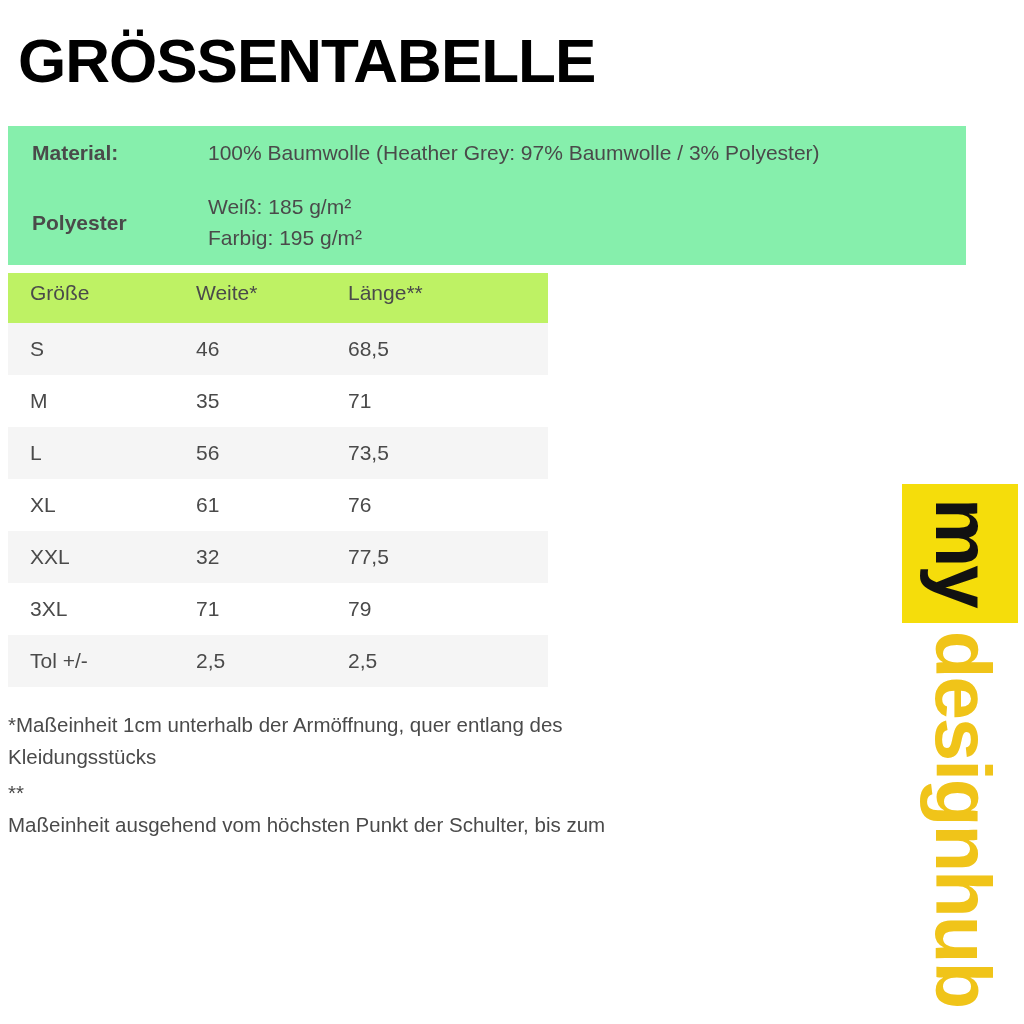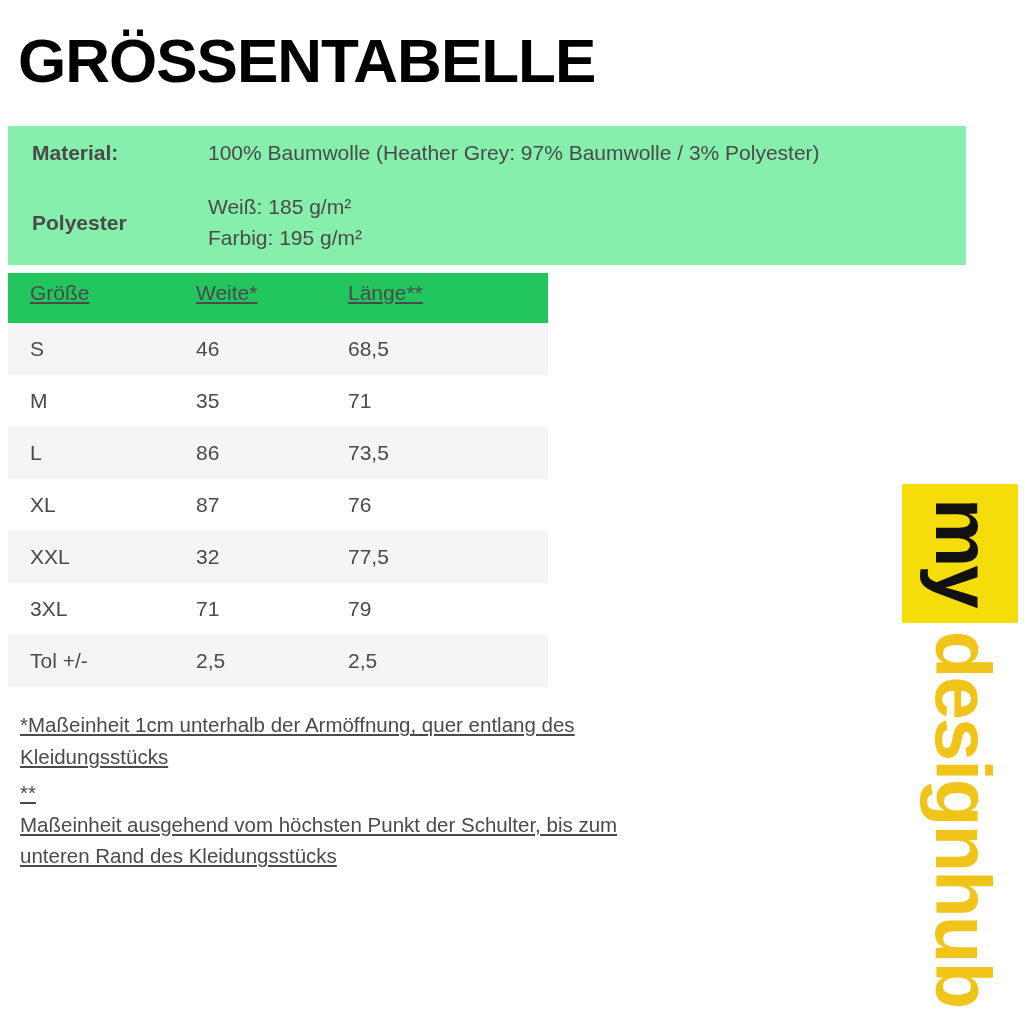--- a/index.html
+++ b/index.html
@@ -83,35 +83,33 @@
     padding: 14px 0 14px 22px;
     box-sizing: border-box;
   }
   .size-table col.c0 { width: 166px; }
   .size-table col.c1 { width: 152px; }
   .size-table col.c2 { width: 222px; }
   .size-table tr.shaded td {
     background: #f5f5f5;
   }
   .size-table tr.head td {
-    background: #22c55e;
+    background: #bef264;
     padding-bottom: 18px;
     padding-top: 8px;
-    text-decoration: underline;
   }
 
   
   .notes {
     margin-top: 22px;
-    margin-left: 20px;
+    margin-left: 8px;
     width: 760px;
     font-size: 20.5px;
     line-height: 1.55;
     color: #4a4a4a;
-    text-decoration: underline;
   }
   .notes p {
     margin: 0 0 4px 0;
   }
   .notes .tight {
     margin: 0;
   }
 
   
   .logo {
@@ -197,26 +195,26 @@
         <td>46</td>
         <td>68,5</td>
       </tr>
       <tr>
         <td>M</td>
         <td>35</td>
         <td>71</td>
       </tr>
       <tr class="shaded">
         <td>L</td>
-        <td>86</td>
+        <td>56</td>
         <td>73,5</td>
       </tr>
       <tr>
         <td>XL</td>
-        <td>87</td>
+        <td>61</td>
         <td>76</td>
       </tr>
       <tr class="shaded">
         <td>XXL</td>
         <td>32</td>
         <td>77,5</td>
       </tr>
       <tr>
         <td>3XL</td>
         <td>71</td>
@@ -228,21 +226,20 @@
         <td>2,5</td>
       </tr>
     </tbody>
   </table>
 
   <div class="notes">
     <p class="tight">*Maßeinheit 1cm unterhalb der Armöffnung, quer entlang des</p>
     <p>Kleidungsstücks</p>
     <p class="tight">**</p>
     <p class="tight">Maßeinheit ausgehend vom höchsten Punkt der Schulter, bis zum</p>
-    <p class="tight">unteren Rand des Kleidungsstücks</p>
   </div>
 
   <div class="logo">
     <div class="logo-inner">
       <span class="logo-my">my</span>
       <span class="logo-rest">designhub</span>
     </div>
   </div>
 
 </div>

